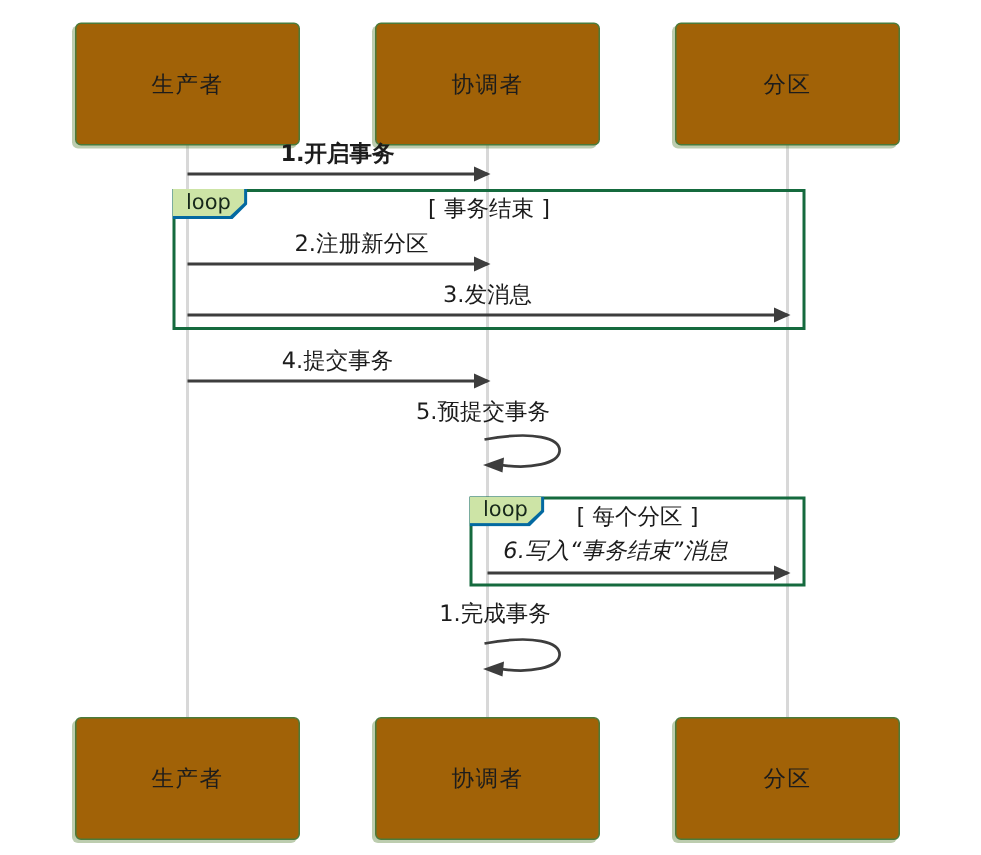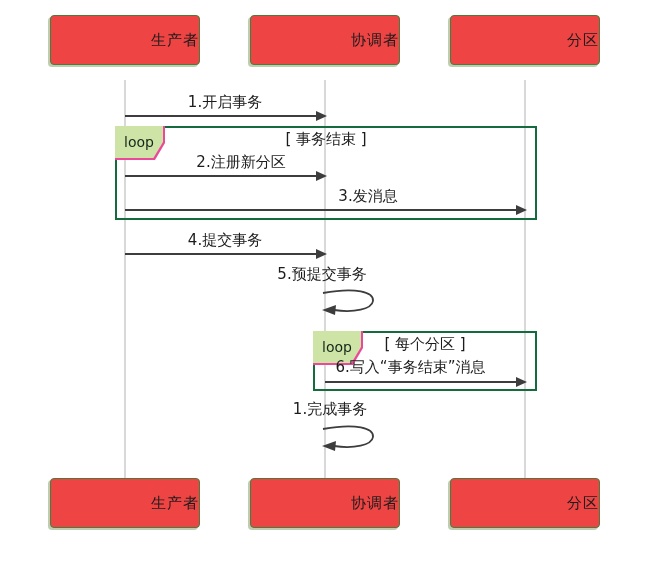--- a/index.html
+++ b/index.html
@@ -2,31 +2,31 @@
 <html><head>
 <meta charset="utf-8">
 <style>
   html,body{margin:0;padding:0;background:#ffffff;}
   .canvas{
     position:relative;width:654px;height:570px;background:#ffffff;overflow:hidden;
     font-family:"DejaVu Sans","Liberation Sans",sans-serif;color:#1c1c1c;
   }
   
   .actor{
-    position:absolute;width:150px;height:50px;
-    background:#ef4444;border:1.5px solid #4b7b3b;border-radius:4px;
+    position:absolute;width:150px;height:82px;
+    background:#a16207;border:1.5px solid #4b7b3b;border-radius:4px;
     box-shadow:-2px 2px 0 rgba(124,156,96,.5);
-    display:flex;align-items:center;justify-content:flex-end;
+    display:flex;align-items:center;justify-content:center;
     font-size:15px;letter-spacing:1px;box-sizing:border-box;
   }
   
   .lifeline{position:absolute;width:2px;top:80px;height:398px;background:#d8d8d8;}
   
   .frag{position:absolute;border:2px solid #156a3e;box-sizing:border-box;background:transparent;z-index:2;}
-  .frag-badge{position:absolute;left:-2px;top:-2px;width:50px;height:34px;background:#ec4899;
+  .frag-badge{position:absolute;left:-2px;top:-2px;width:50px;height:20px;background:#0369a1;
     clip-path:polygon(0 0,100% 0,100% 50%,80% 100%,0 100%);}
   .frag-badge-inner{position:absolute;left:0;top:0;width:calc(100% - 2px);height:calc(100% - 2px);
     background:#cde4a6;clip-path:polygon(0 0,100% 0,100% 50%,80% 100%,0 100%);
     display:flex;align-items:center;padding-left:9px;box-sizing:border-box;
     font-size:14px;color:#16271a;}
   .frag-cond{position:absolute;left:0;right:0;top:2px;text-align:center;font-size:15px;color:#1c1c1c;}
   
   .msg-line{position:absolute;height:2px;background:#3d3d3d;z-index:3;}
   .arrow-head{position:absolute;right:-2px;top:-4px;width:0;height:0;
     border:5px solid transparent;border-left:11px solid #3d3d3d;border-right:0;}
@@ -45,38 +45,38 @@
   <div class="actor" style="left:50px;top:15px;">
     <span>生产者</span>
   </div>
   <div class="actor" style="left:250px;top:15px;">
     <span>协调者</span>
   </div>
   <div class="actor" style="left:450px;top:15px;">
     <span>分区</span>
   </div>
 
-  <div class="msg-label" style="left:125px;top:93px;width:200px;">1.开启事务</div>
+  <div class="msg-label" style="left:125px;top:93px;width:200px;font-weight:bold;">1.开启事务</div>
   <div class="msg-line" style="left:125px;top:115px;width:200px;">
     <div class="arrow-head"></div>
   </div>
 
   <div class="frag" style="left:115px;top:126px;width:422px;height:94px;">
     <div class="frag-badge">
       <div class="frag-badge-inner">loop</div>
     </div>
     <div class="frag-cond">[ 事务结束 ]</div>
   </div>
 
   <div class="msg-label" style="left:141px;top:153px;width:200px;">2.注册新分区</div>
   <div class="msg-line" style="left:125px;top:175px;width:200px;">
     <div class="arrow-head"></div>
   </div>
 
-  <div class="msg-label" style="left:125px;top:187px;width:400px;margin-left:43px;">3.发消息</div>
+  <div class="msg-label" style="left:125px;top:187px;width:400px;">3.发消息</div>
   <div class="msg-line" style="left:125px;top:209px;width:400px;">
     <div class="arrow-head"></div>
   </div>
 
   <div class="msg-label" style="left:125px;top:231px;width:200px;">4.提交事务</div>
   <div class="msg-line" style="left:125px;top:253px;width:200px;">
     <div class="arrow-head"></div>
   </div>
 
   <div class="msg-label" style="left:242px;top:265px;width:160px;text-align:center;">5.预提交事务</div>
@@ -85,21 +85,21 @@
     <polygon points="16,19 2,24 15,29" fill="#3d3d3d"></polygon>
   </svg>
 
   <div class="frag" style="left:313px;top:331px;width:224px;height:60px;">
     <div class="frag-badge">
       <div class="frag-badge-inner">loop</div>
     </div>
     <div class="frag-cond">[ 每个分区 ]</div>
   </div>
 
-  <div class="msg-label" style="left:325px;top:358px;width:171px;">6.写入“事务结束”消息</div>
+  <div class="msg-label" style="left:325px;top:358px;width:171px;font-style:italic;">6.写入“事务结束”消息</div>
   <div class="msg-line" style="left:325px;top:381px;width:200px;">
     <div class="arrow-head"></div>
   </div>
 
   <div class="msg-label" style="left:250px;top:400px;width:160px;">1.完成事务</div>
   <svg class="self-loop" style="left:320px;top:422px;" width="58" height="32">
     <path d="M3 7 C36 1 54 6 53 15 C52 23 34 27 14 24" fill="none" stroke="#3d3d3d" stroke-width="1.8"></path>
     <polygon points="16,19 2,24 15,29" fill="#3d3d3d"></polygon>
   </svg>
 

